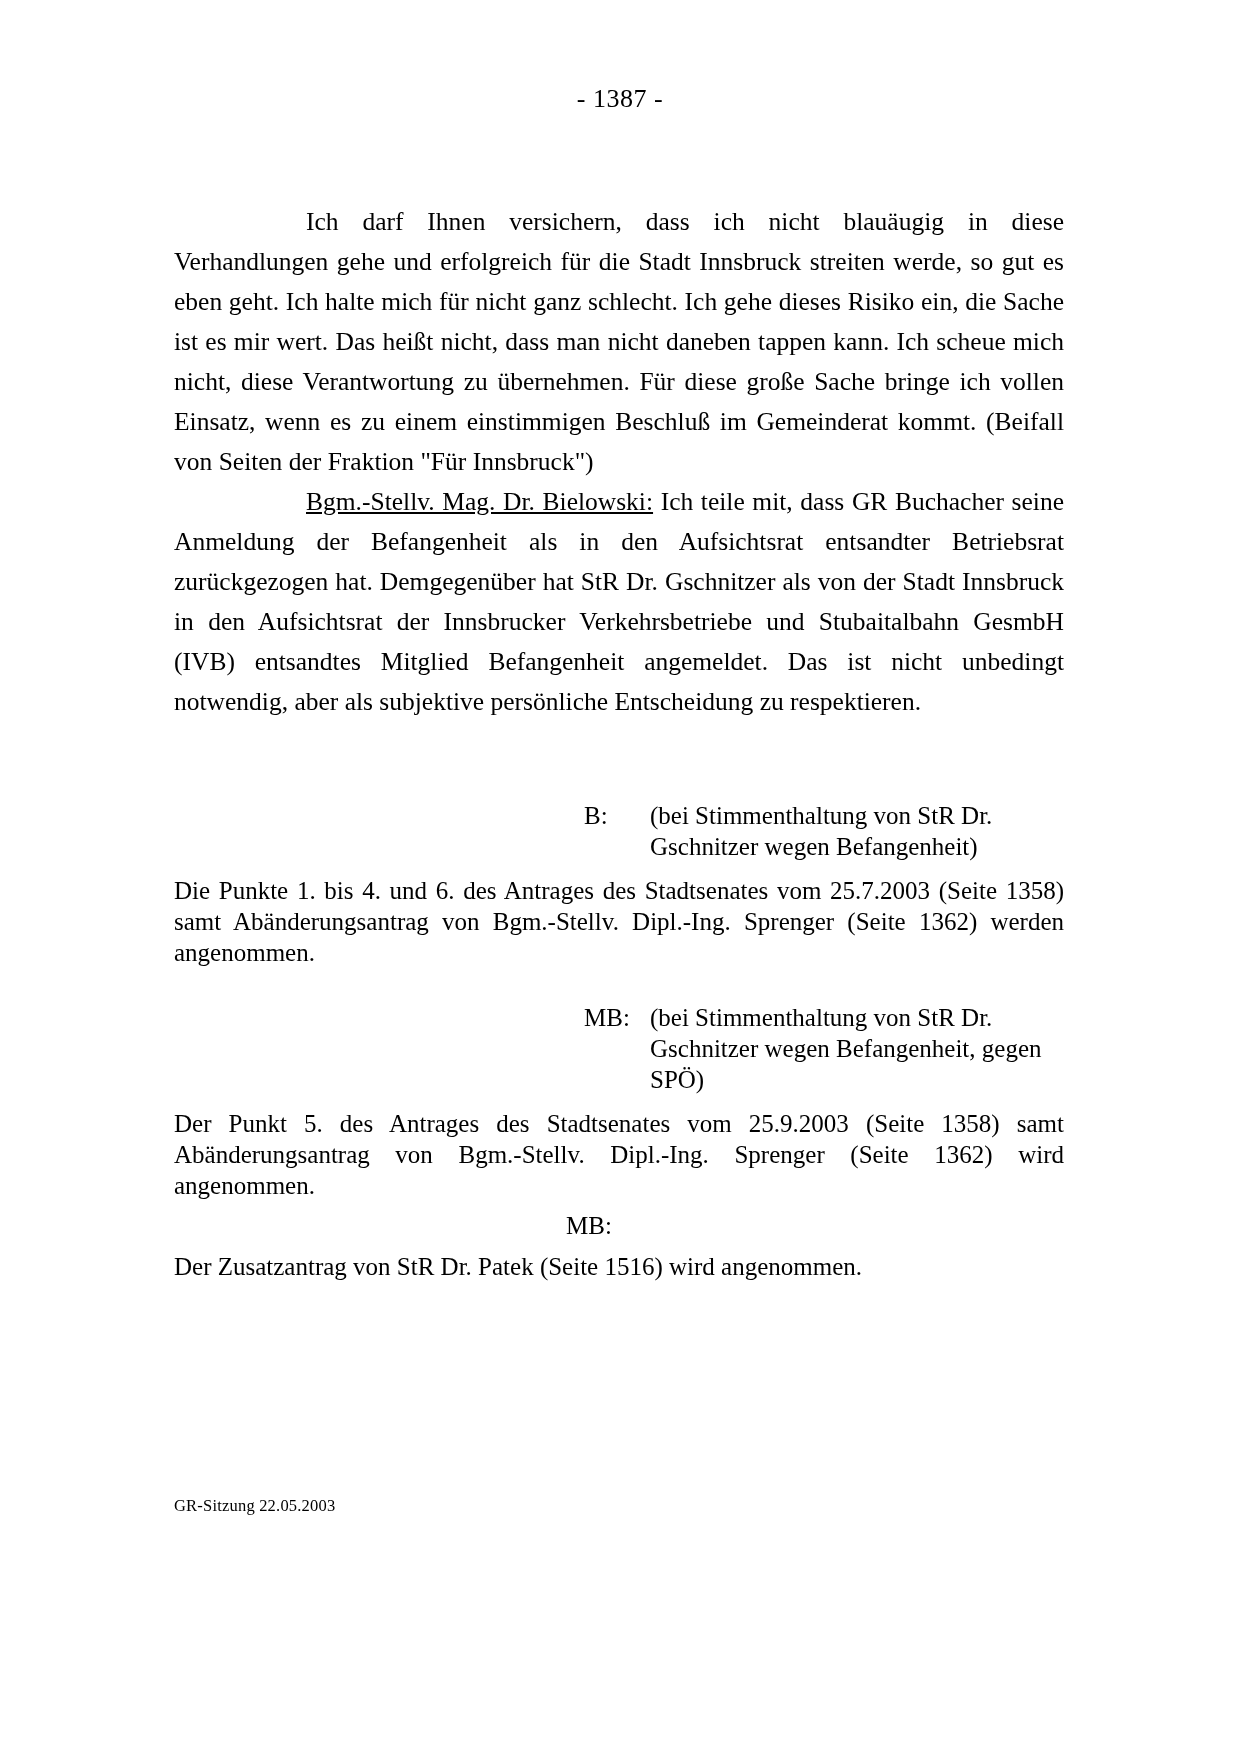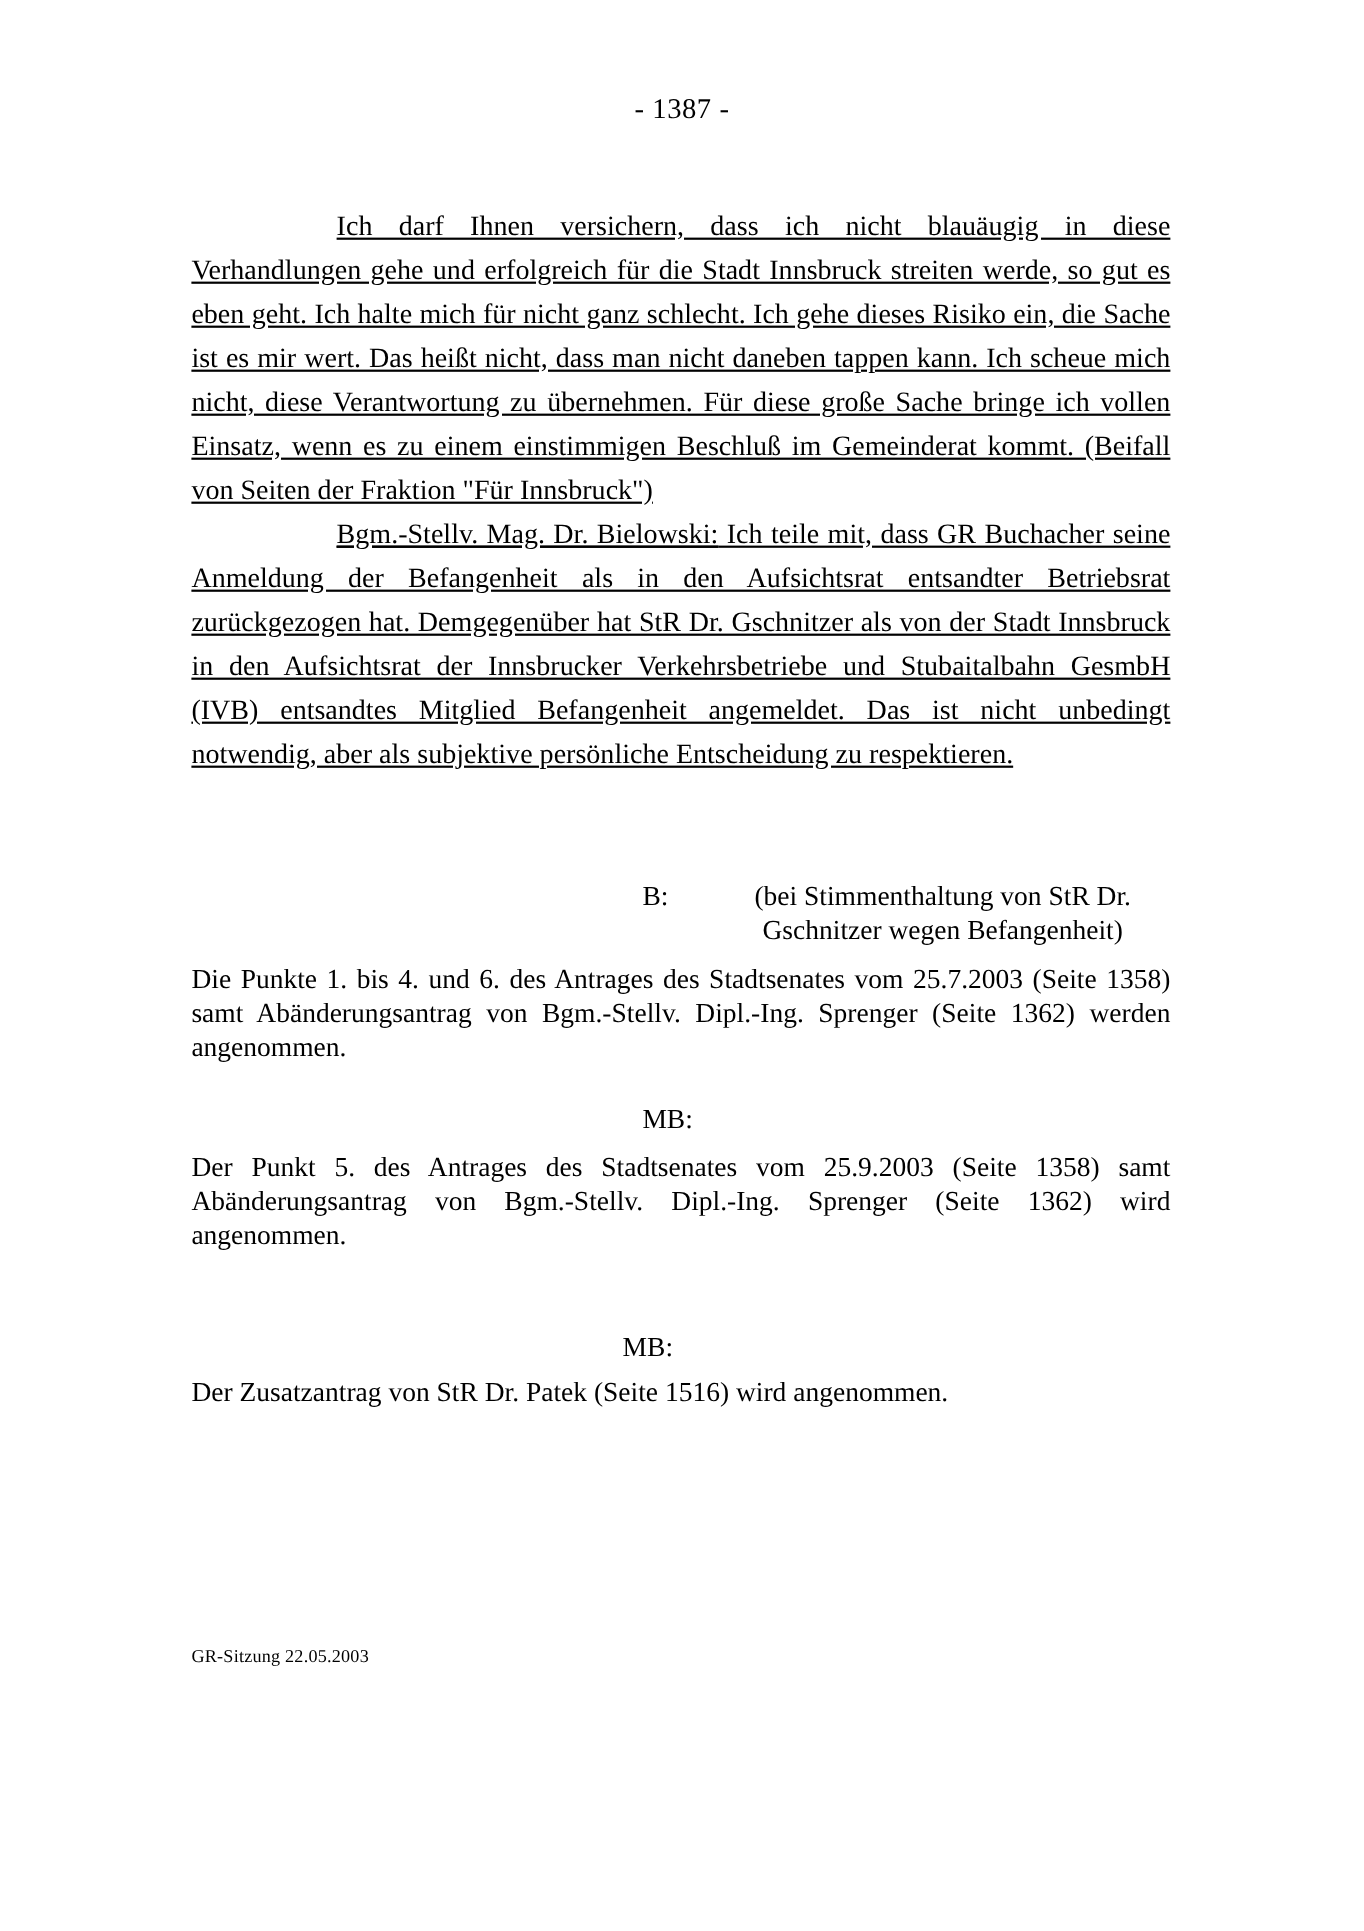--- a/index.html
+++ b/index.html
@@ -30,23 +30,22 @@
     left: 0;
     width: 1240px;
     text-align: center;
     font-size: 26px;
     letter-spacing: 0.5px;
   }
 
   .body-block {
     position: absolute;
     left: 174px;
-    top: 186px;
+    top: 202px;
     width: 890px;
-    text-decoration: underline;
   }
 
   .para {
     font-size: 25.5px;
     line-height: 40px;
     text-align: justify;
     text-justify: inter-word;
     margin: 0;
   }
 
@@ -78,21 +77,20 @@
 
   .res-head .code {
     min-width: 56px;
     text-align: left;
     flex: 0 0 auto;
     padding-right: 10px;
   }
 
   .res-head .qual {
     flex: 1 1 auto;
-    text-align: center;
   }
 
   .res-body {
     font-size: 25px;
     line-height: 31px;
     text-align: justify;
     text-justify: inter-word;
     margin-top: 13px;
   }
 
@@ -128,20 +126,21 @@
     <div class="res-head">
       <span class="code">B:</span>
       <span class="qual">(bei Stimmenthaltung von StR Dr. Gschnitzer wegen Befangenheit)</span>
     </div>
     <div class="res-body">Die Punkte 1. bis 4. und 6. des Antrages des Stadtsenates vom 25.7.2003 (Seite 1358) samt Abänderungsantrag von Bgm.-Stellv. Dipl.-Ing. Sprenger (Seite 1362) werden angenommen.</div>
   </div>
 
   <div class="resolution res-2">
     <div class="res-head">
       <span class="code">MB:</span>
+      <span class="qual">(bei Stimmenthaltung von StR Dr. Gschnitzer wegen Befangenheit, gegen SPÖ)</span>
     </div>
     <div class="res-body">Der Punkt 5. des Antrages des Stadtsenates vom 25.9.2003 (Seite 1358) samt Abänderungsantrag von Bgm.-Stellv. Dipl.-Ing. Sprenger (Seite 1362) wird angenommen.</div>
   </div>
 
   <div class="resolution res-3">
     <div class="res-head">
       <span class="code">MB:</span>
     </div>
     <div class="res-body single">Der Zusatzantrag von StR Dr. Patek (Seite 1516) wird angenommen.</div>
   </div>

